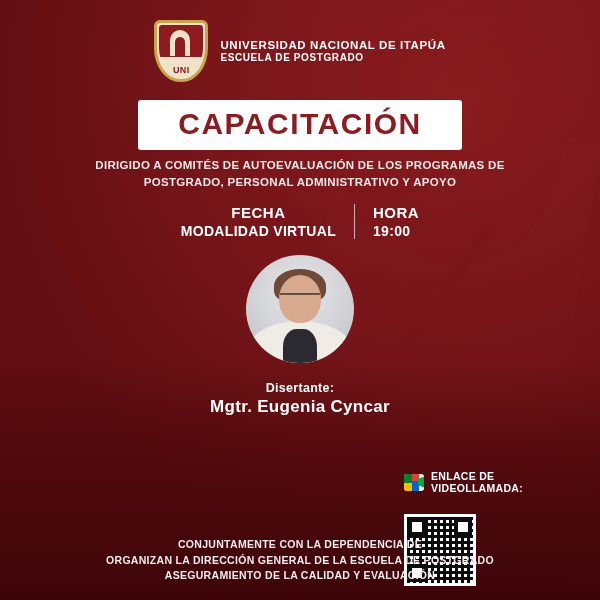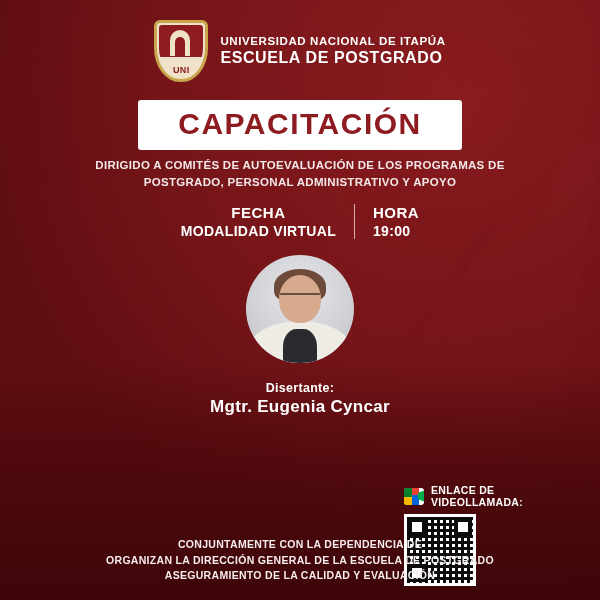--- a/index.html
+++ b/index.html
@@ -148,21 +148,21 @@
   .org-text {
     text-align: left;
     line-height: 1.25;
   }
   .org-line1 {
     font-size: 11.5px;
     font-weight: bold;
     letter-spacing: .6px;
   }
   .org-line2 {
-    font-size: 16px;
+    font-size: 10px;
     font-weight: bold;
     letter-spacing: .6px;
   }
 
   
   .band-wrap {
     margin-top: 18px;
     display: flex;
     justify-content: center;
   }
@@ -315,21 +315,21 @@
     position: absolute;
     right: 18px;
     bottom: 14px;
     width: 178px;
     text-align: left;
   }
   .vc-head {
     display: flex;
     align-items: center;
     gap: 7px;
-    margin-bottom: 6px;
+    margin-bottom: 20px;
   }
   .meet-icon {
     width: 20px; height: 17px;
     position: relative;
     flex: none;
     border-radius: 3px;
     overflow: hidden;
     background: #fff;
   }
   .meet-icon .g {

